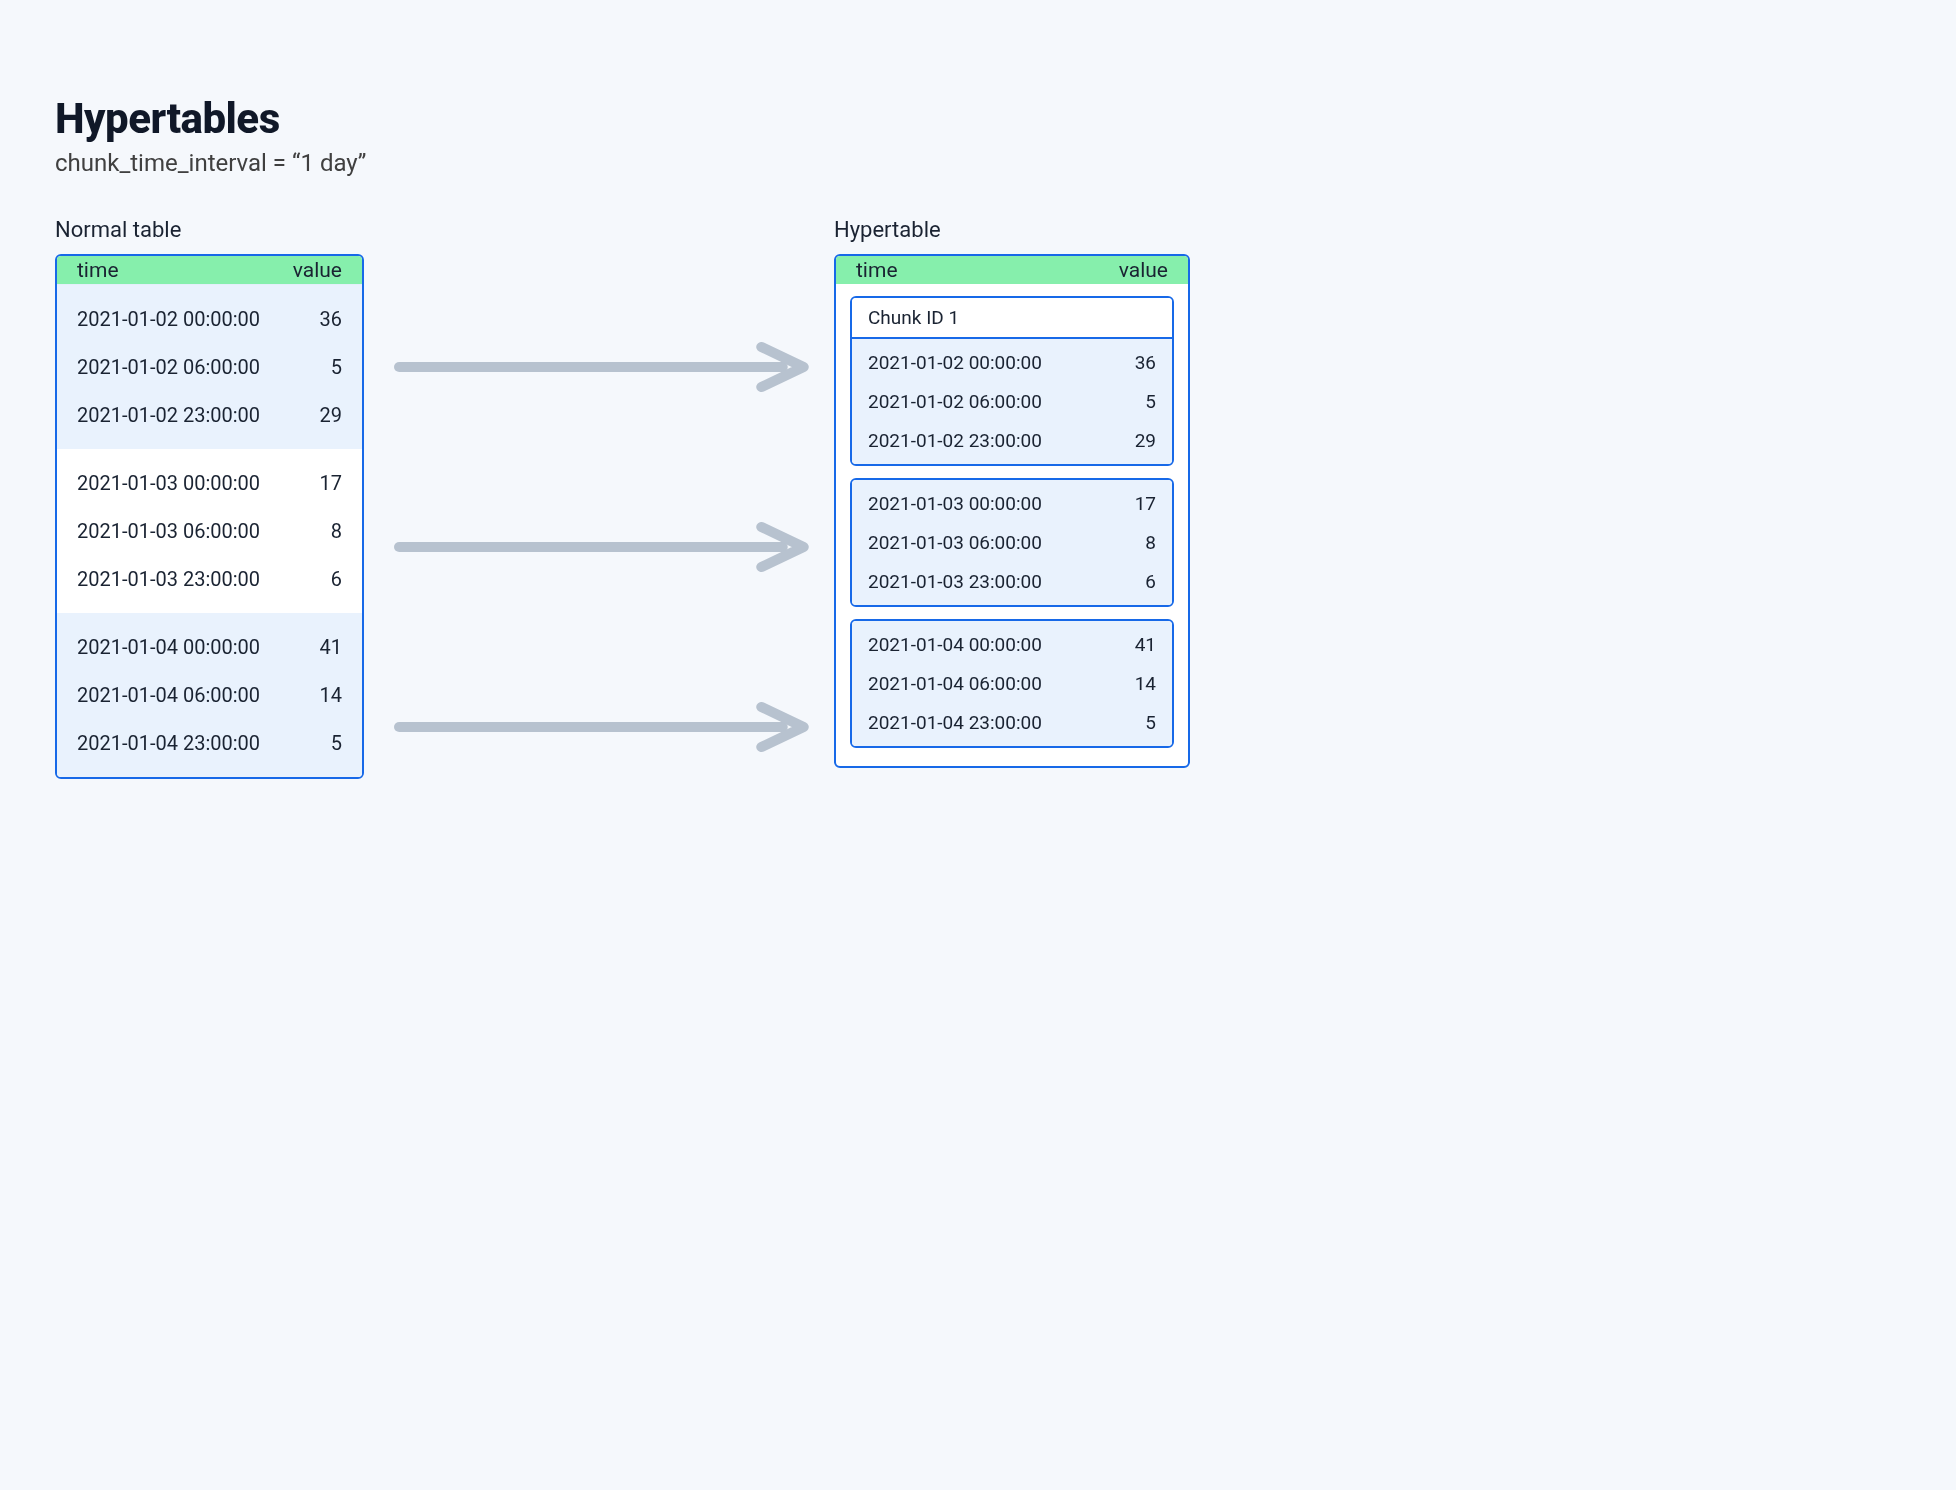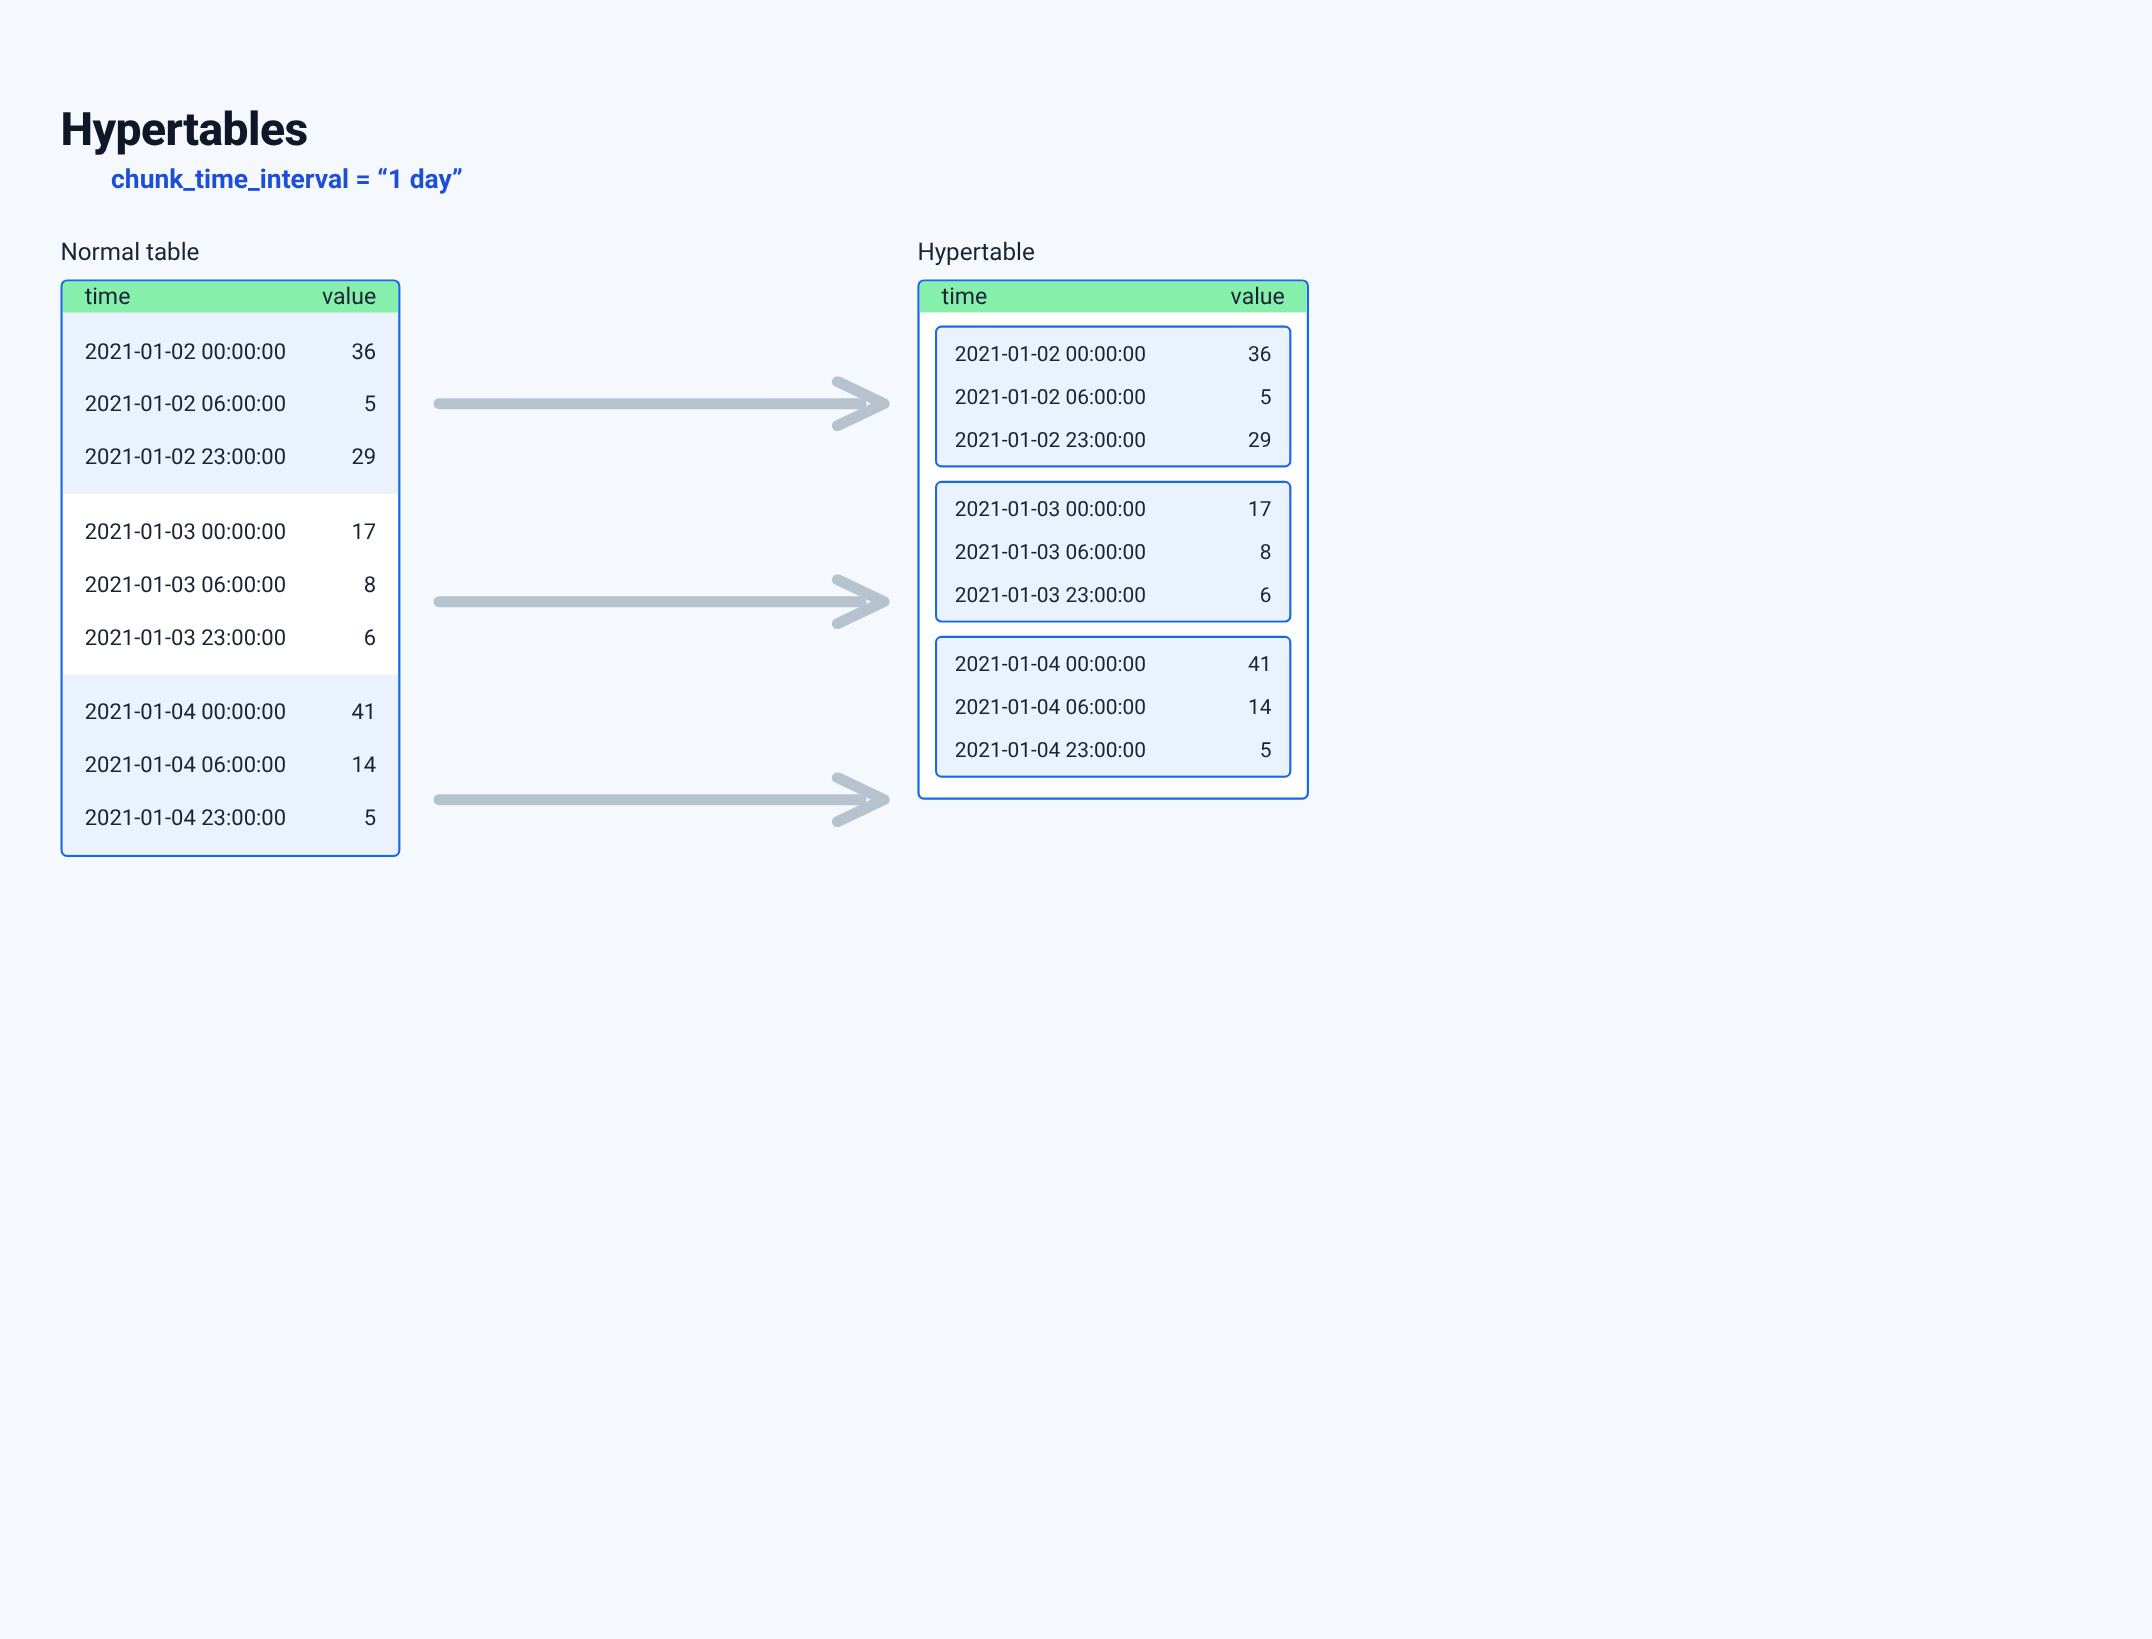--- a/index.html
+++ b/index.html
@@ -12,25 +12,24 @@
   }
   h1 {
     font-size: 42px;
     font-weight: 800;
     color: #101828;
     letter-spacing: -0.5px;
     margin-top: 34px;
   }
   .subtitle {
     font-size: 24px;
-    color: #1d4ed8;
+    color: #404040;
     margin-top: 6px;
     margin-bottom: 40px;
-    font-weight: 700;
-    margin-left: 46px;
+    font-weight: 400;
   }
   .main-row {
     display: flex;
     align-items: stretch;
     gap: 0;
   }
   .column {
     display: flex;
     flex-direction: column;
   }
@@ -190,20 +189,21 @@
 
   <div class="column col-right">
     <div class="section-label">Hypertable</div>
     <div class="table-box hyper-table">
       <div class="header-row">
         <span>time</span>
         <span>value</span>
       </div>
       <div id="chunks-container">
           <div class="chunk">
+            <div class="chunk-header">Chunk ID 1</div>
             <div class="chunk-body">
               <div class="chunk-row">
                 <span>2021-01-02 00:00:00</span>
                 <span class="val">36</span>
               </div>
               <div class="chunk-row">
                 <span>2021-01-02 06:00:00</span>
                 <span class="val">5</span>
               </div>
               <div class="chunk-row">

